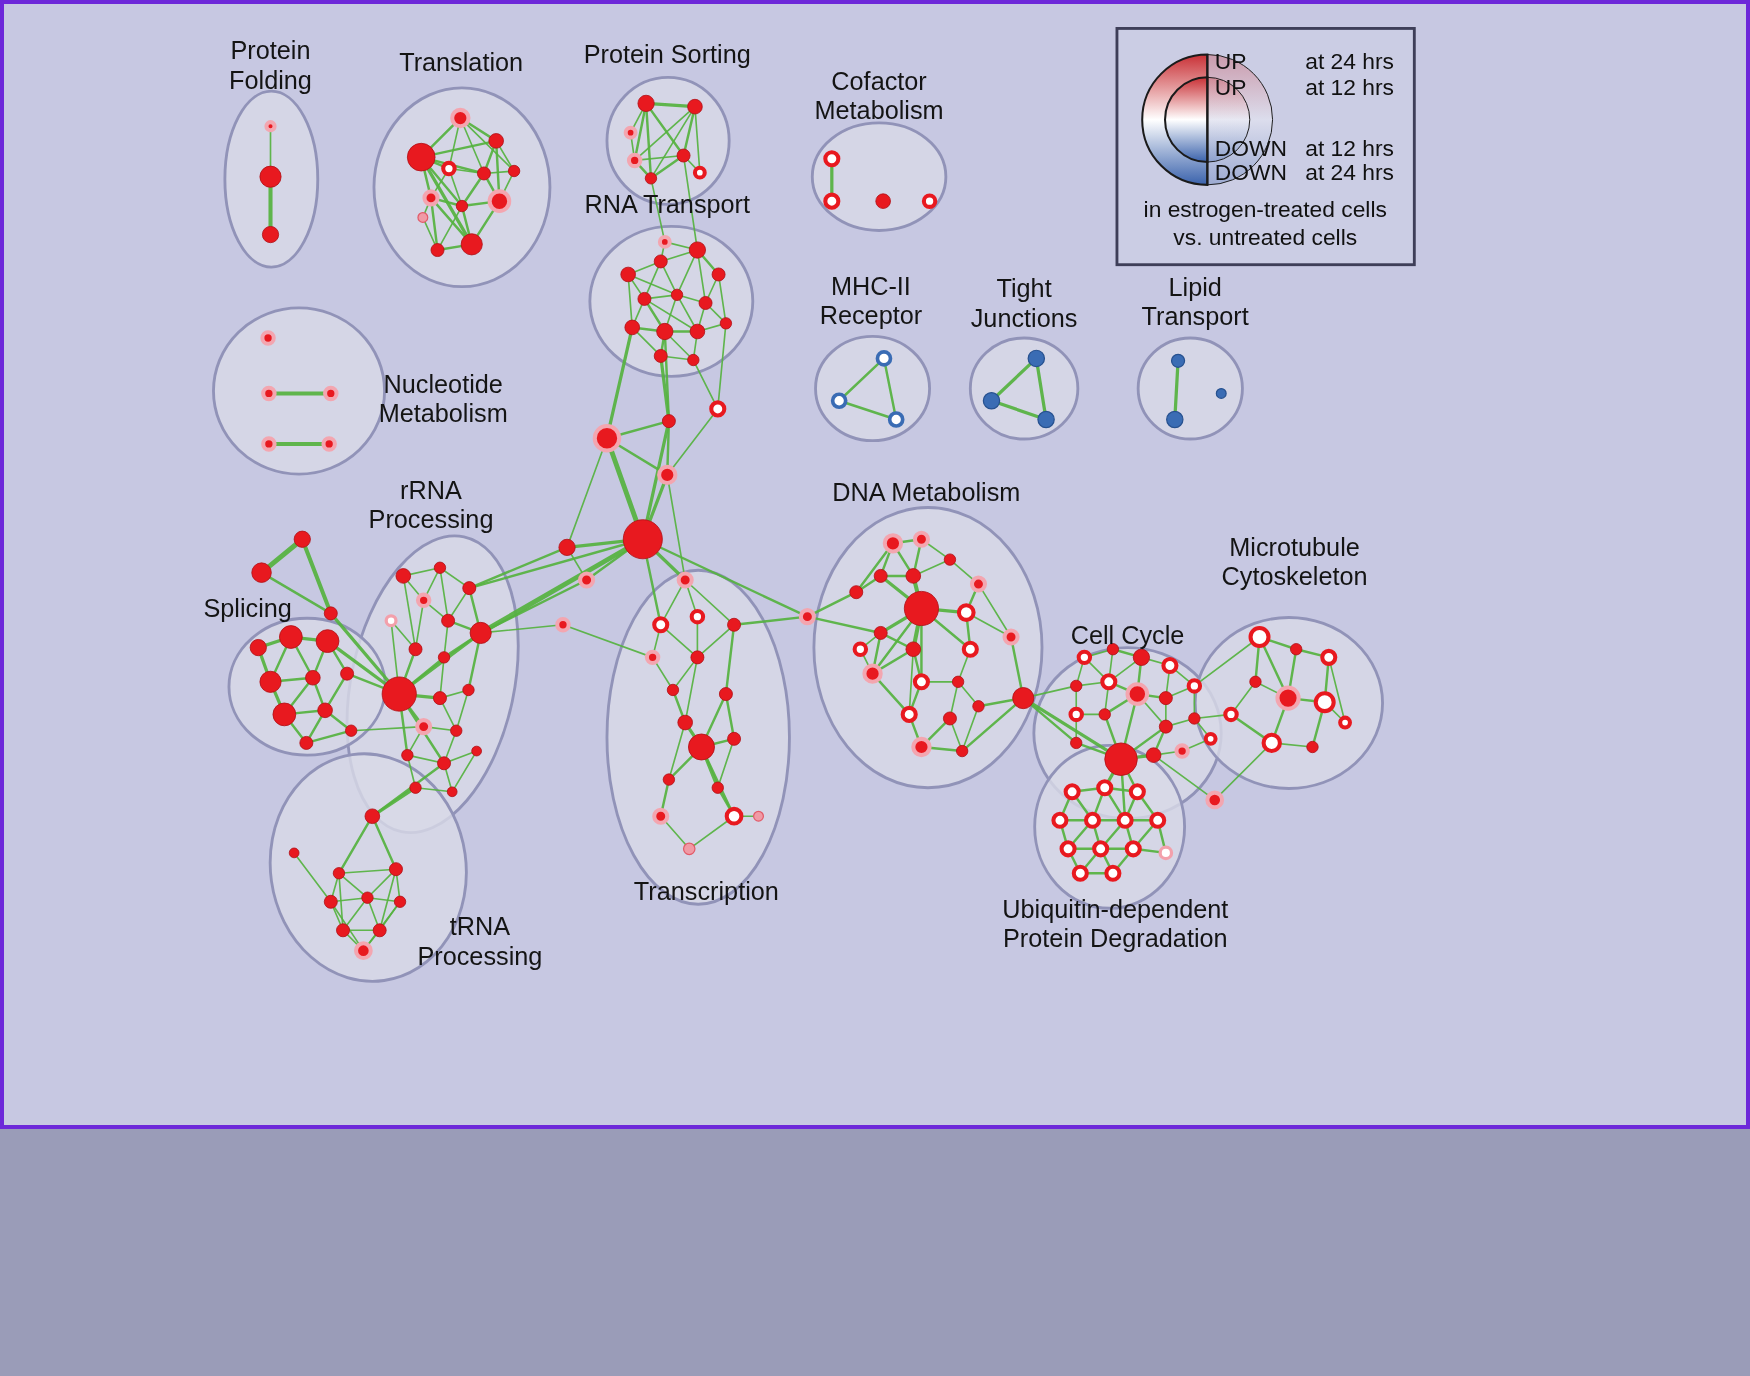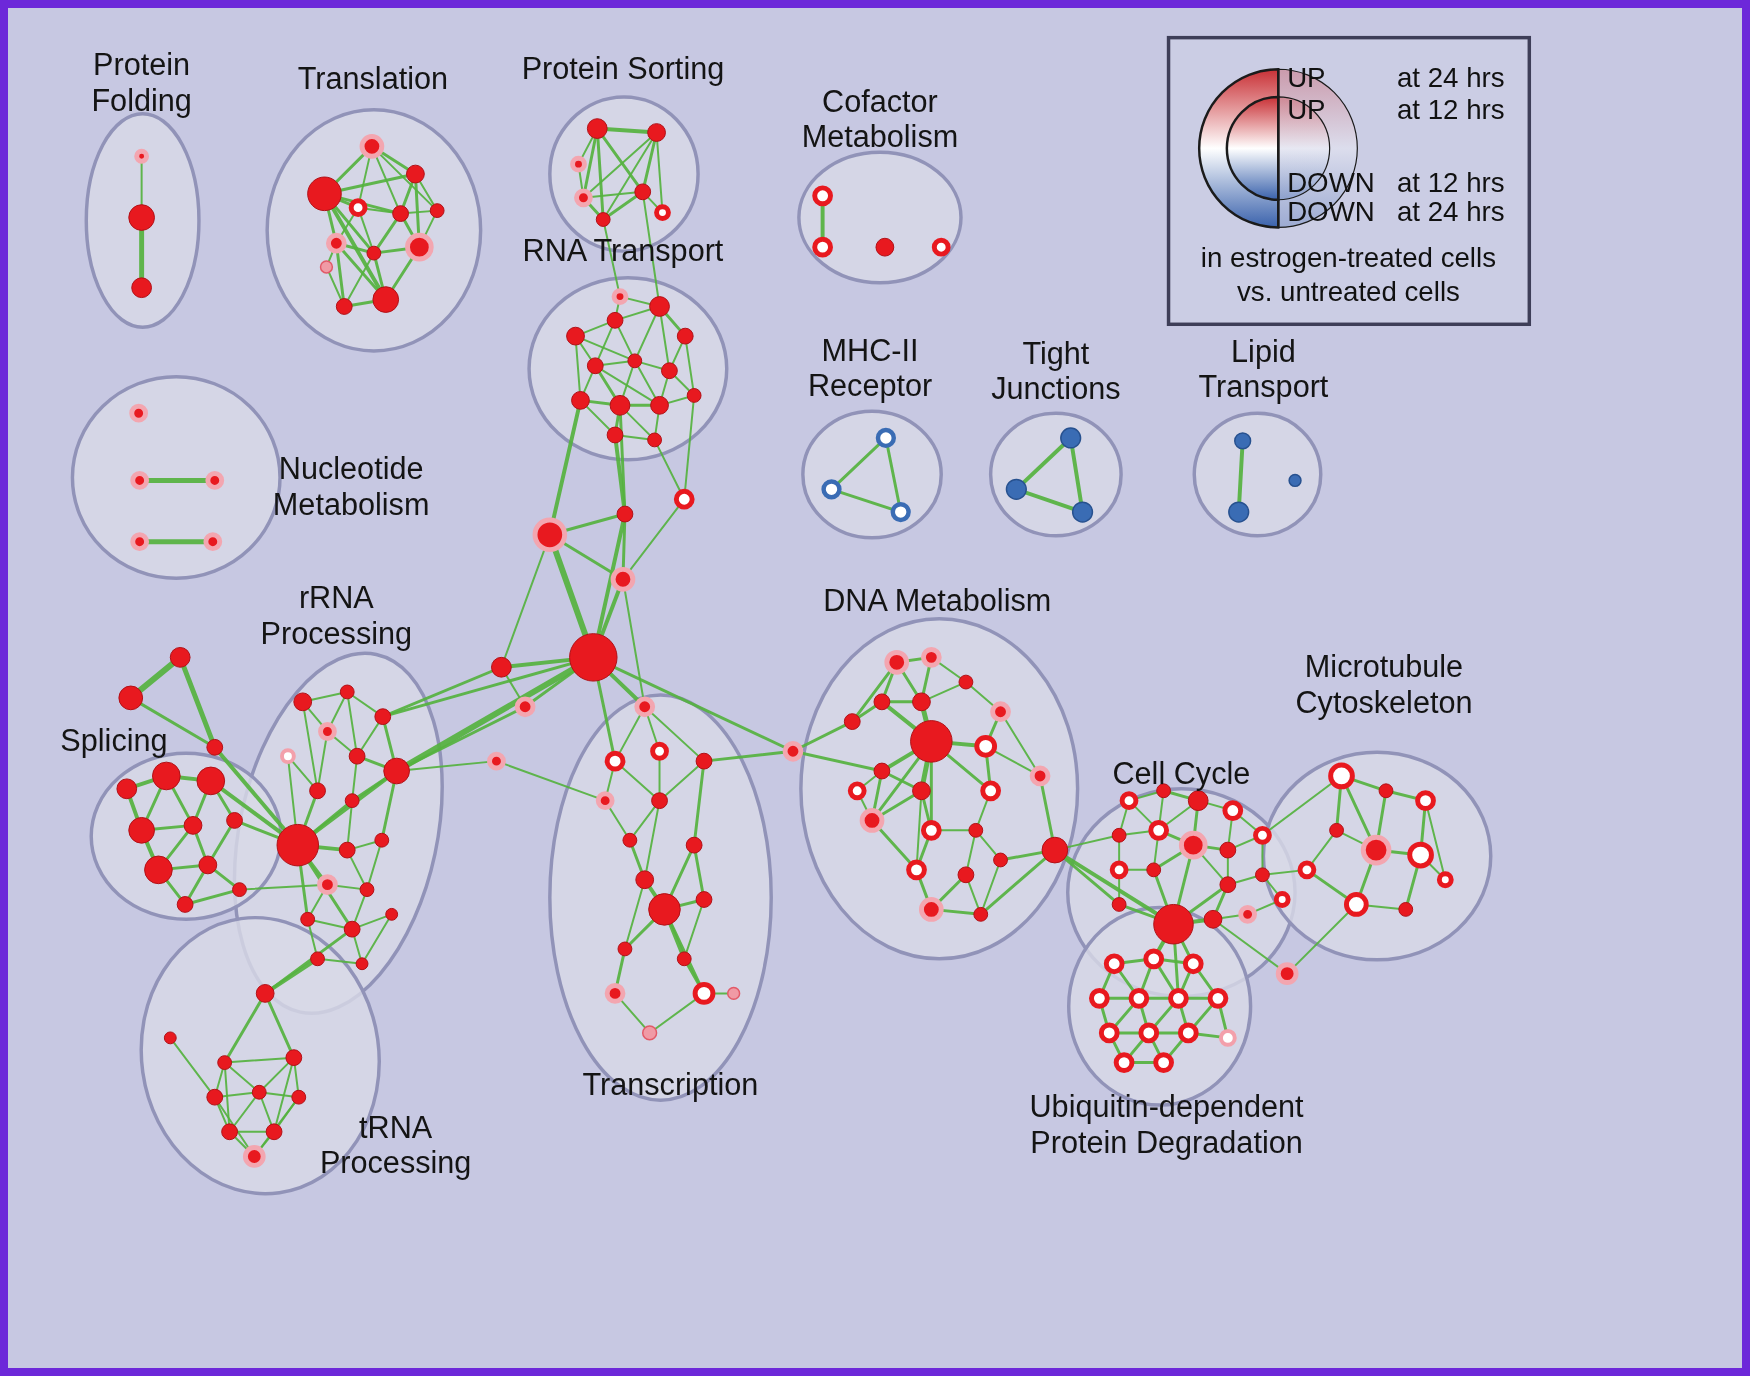--- a/index.html
+++ b/index.html
@@ -1,16 +1,16 @@
 <!DOCTYPE html>
 <html><head>
 <meta charset="utf-8">
 <style>
   html,body{margin:0;padding:0;background:#9a9cb8;}
-  .page{width:1750px;height:1376px;background:#c7c8e2;border:8px solid #6d28d9;box-sizing:border-box;position:relative;}
+  .page{width:1750px;height:1129px;background:#c7c8e2;border:4px solid #6d28d9;box-sizing:border-box;position:relative;}
   svg{display:block;width:100%;height:100%;}
   .cluster{fill:#d8d9e7;fill-opacity:.82;stroke:#9193b8;stroke-width:3.5;}
   .edge{stroke-opacity:.92;stroke-linecap:round;}
   .clabel{font:400 31px "Liberation Sans",sans-serif;fill:#141414;text-anchor:middle;}
   .legend-box{fill:#cbcde4;stroke:#3e3e58;stroke-width:3.5;}
   .lg-half{stroke:#1b1b1b;stroke-width:2.5;}
   .lg-half.dim{fill-opacity:.32;stroke-width:1.2;}
   .lg-divider{stroke:#1b1b1b;stroke-width:2.5;}
   .ltext{font:400 28px "Liberation Sans",sans-serif;fill:#111;}
   .ltext.end{text-anchor:end;}

